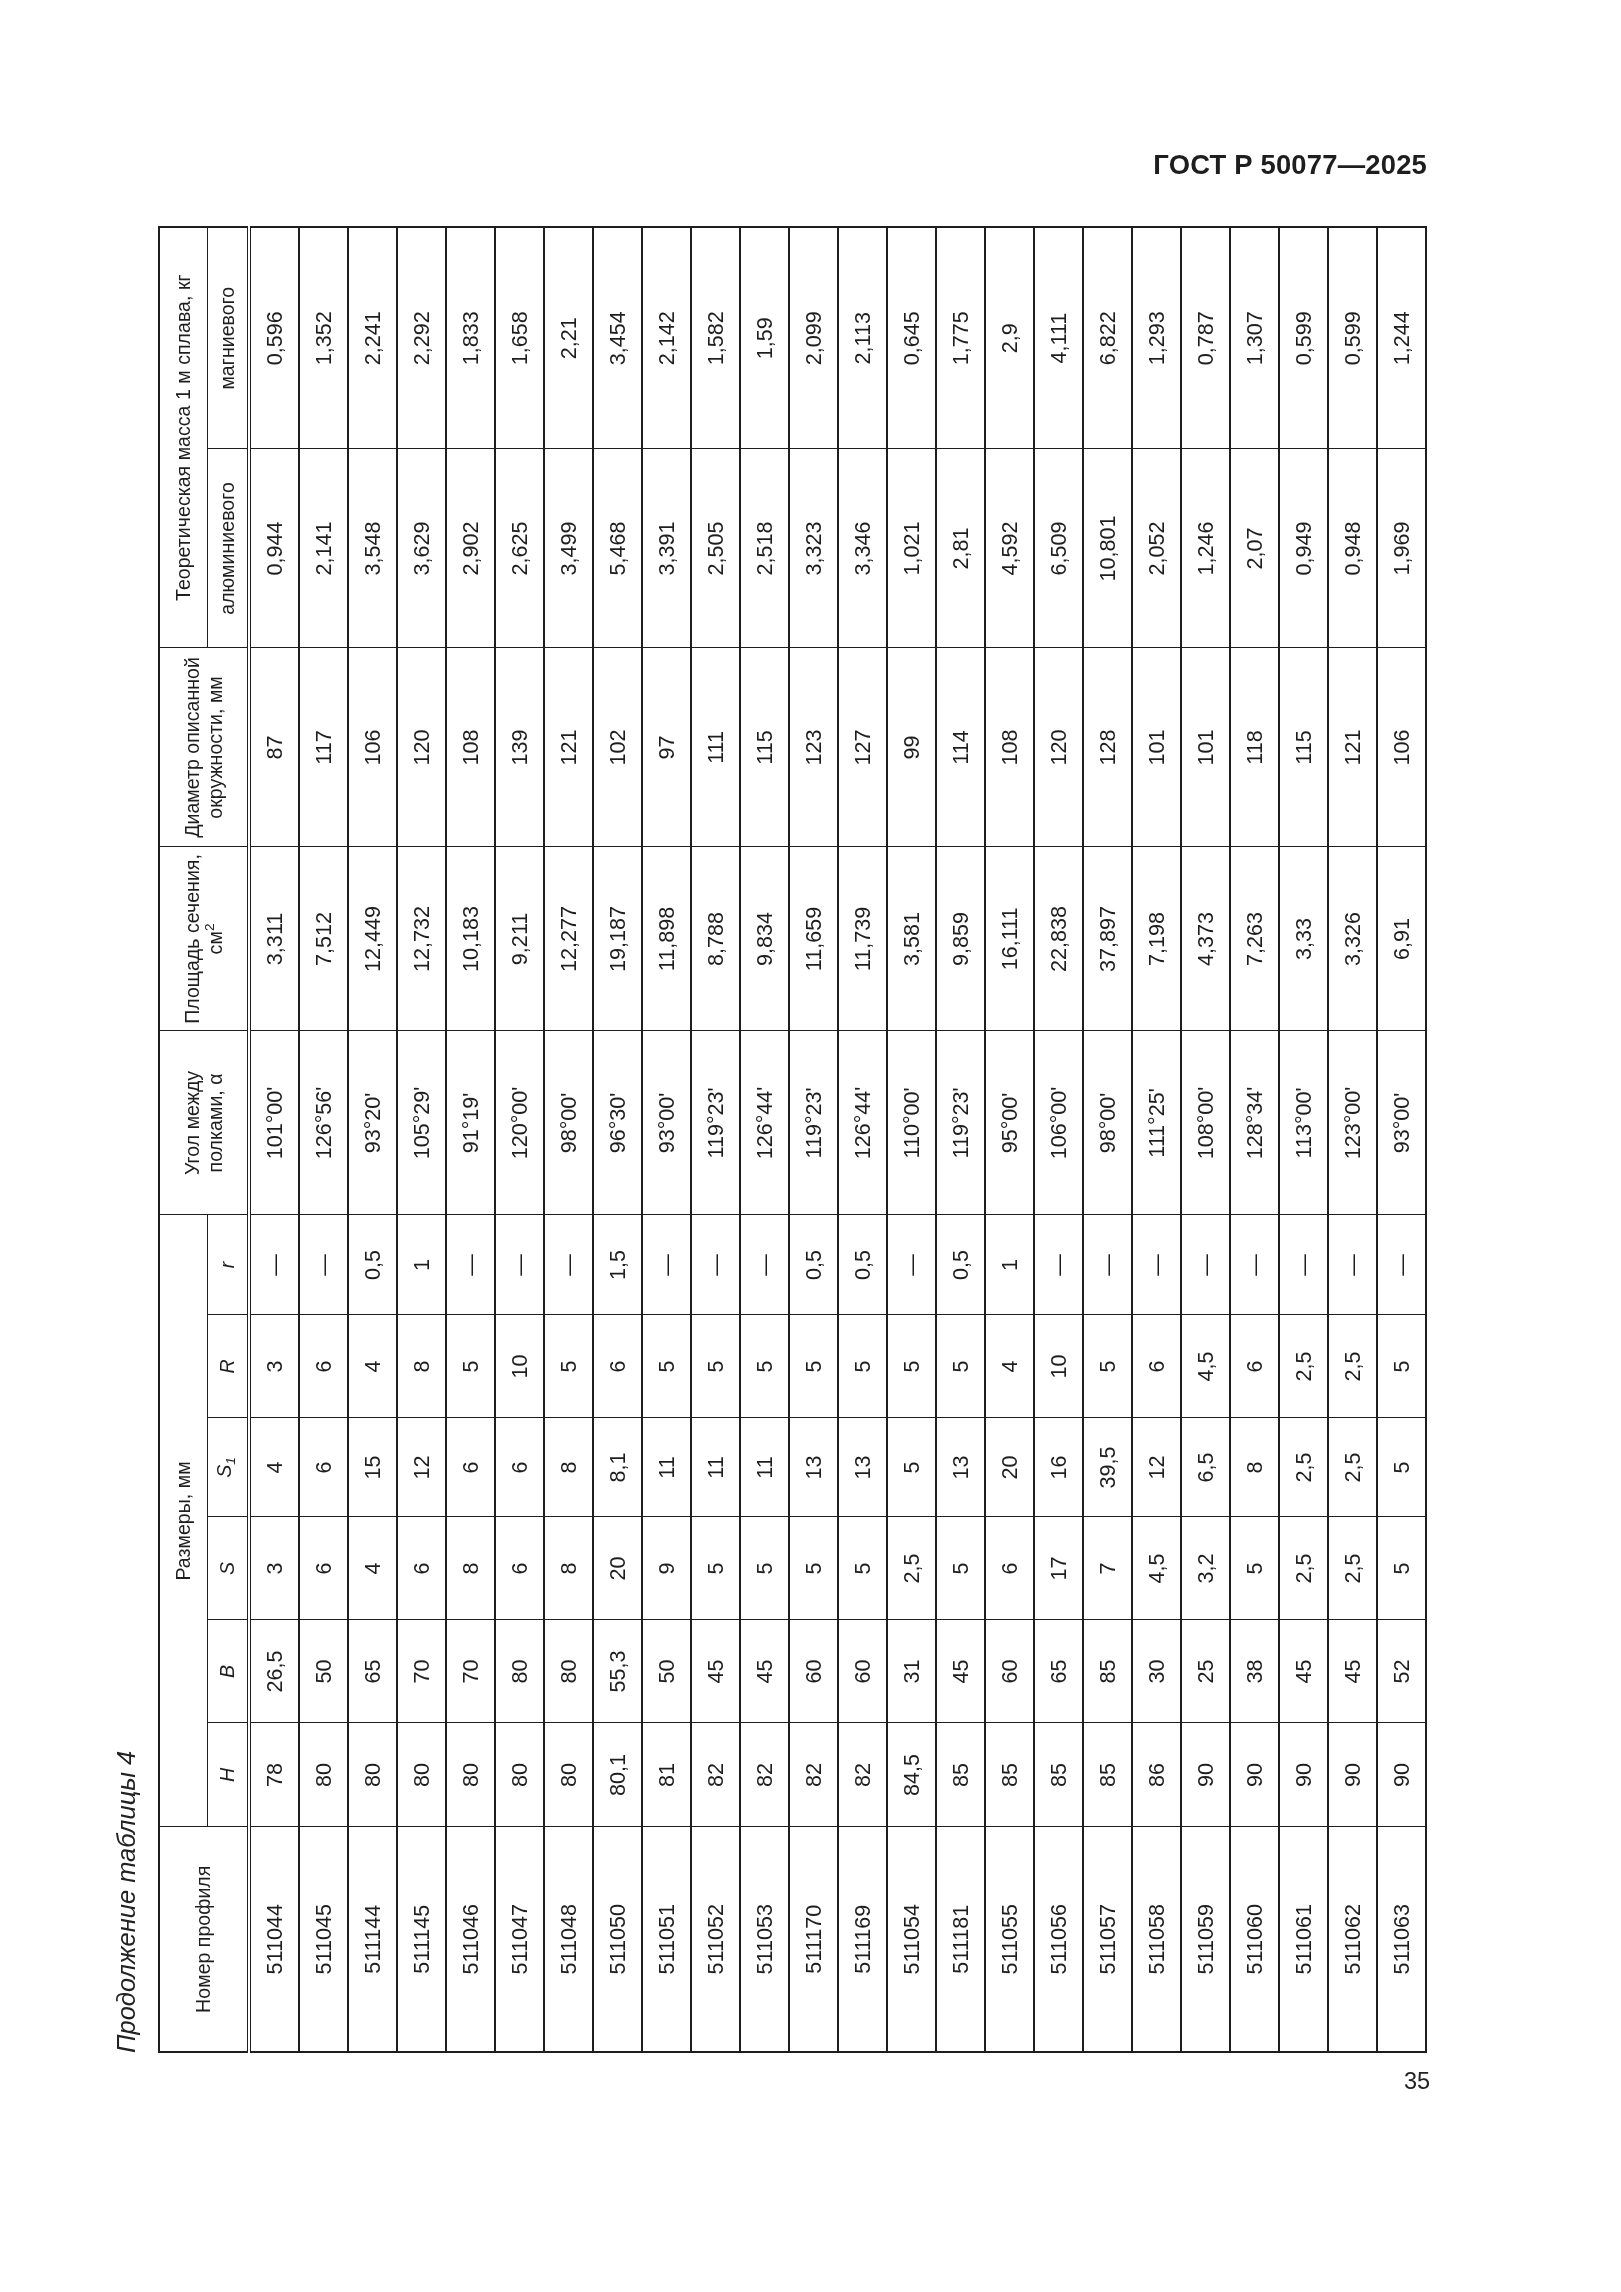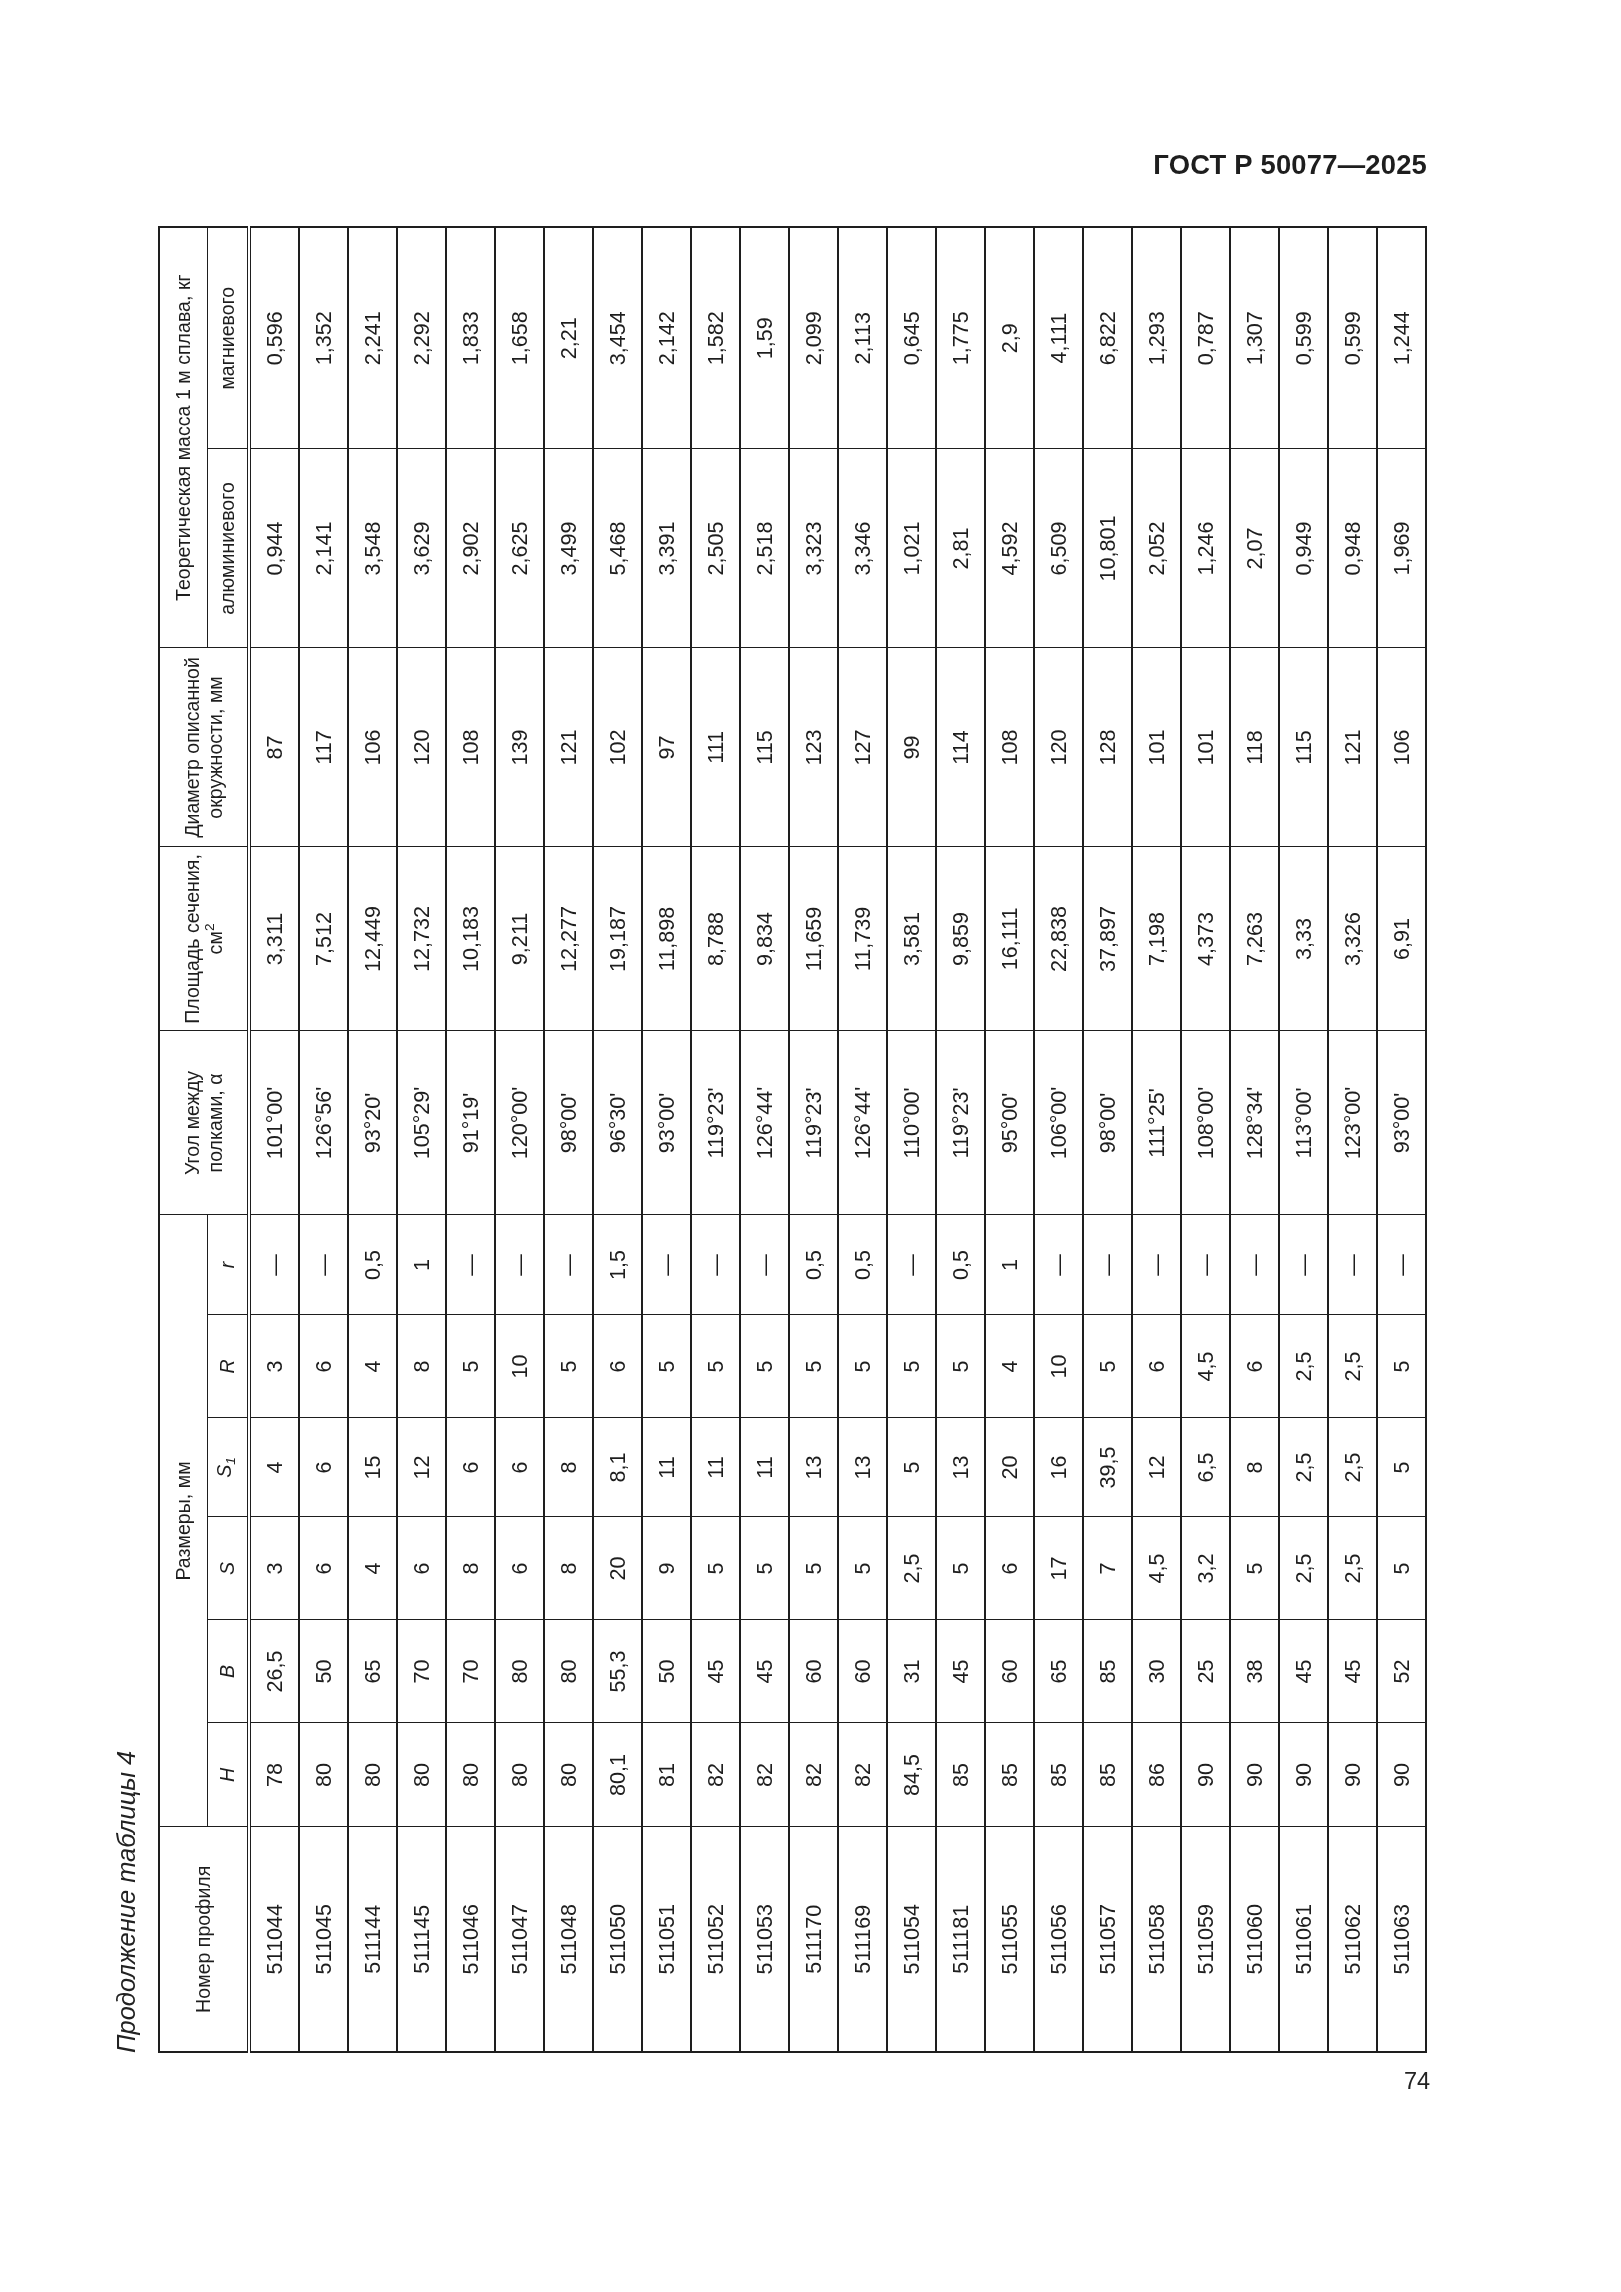--- a/index.html
+++ b/index.html
@@ -405,14 +405,14 @@
           <td>93°00'</td>
           <td>6,91</td>
           <td>106</td>
           <td>1,969</td>
           <td>1,244</td>
         </tr>
       </tbody>
   </table>
 </div>
 
-<div class="page-number">74</div>
+<div class="page-number">35</div>
 
 
 </body></html>

